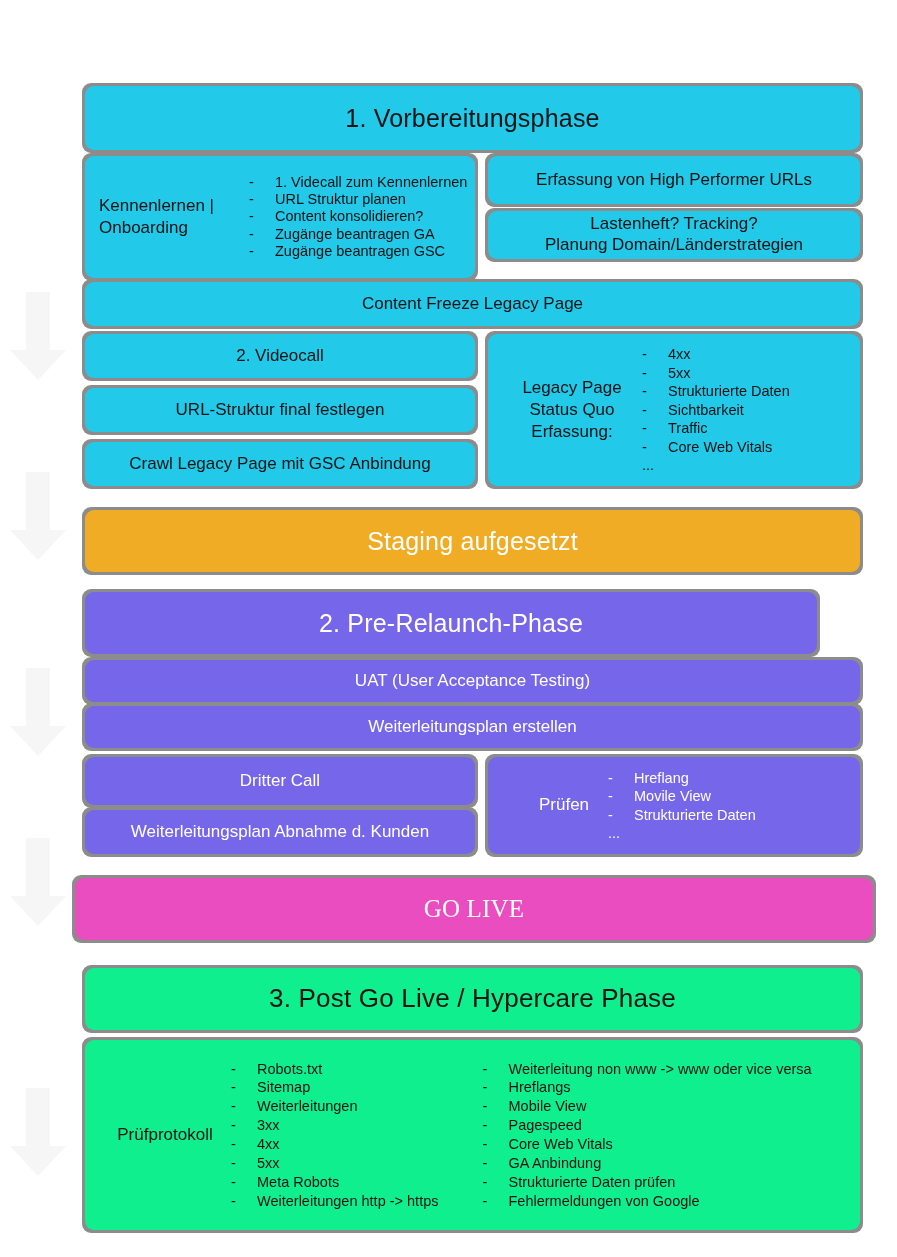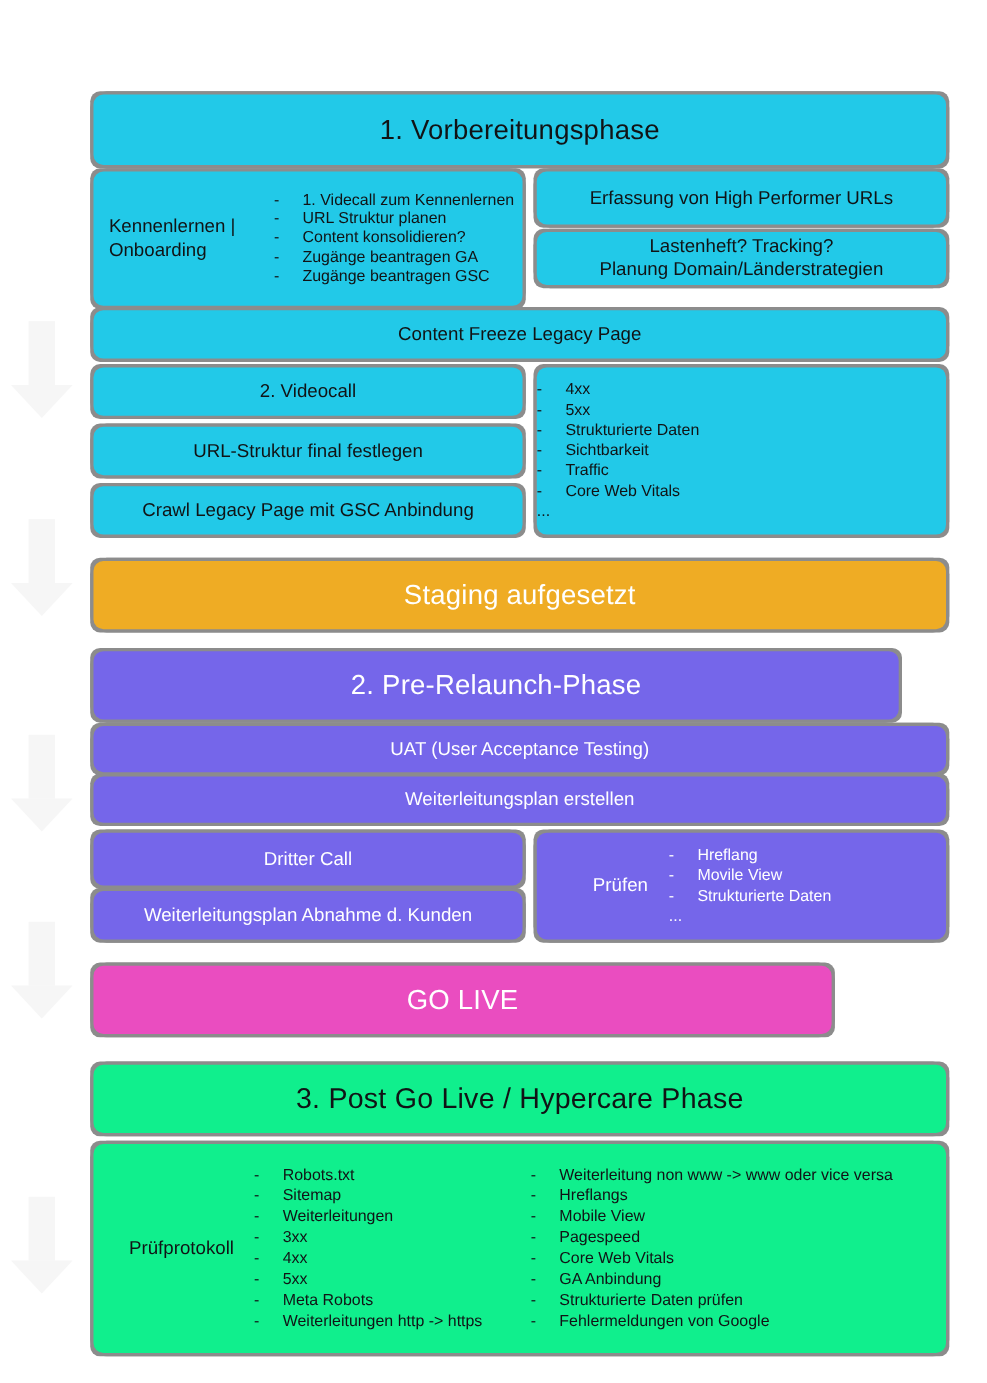--- a/index.html
+++ b/index.html
@@ -165,20 +165,25 @@
 
   <div class="blk cyan row-label" style="left:85px; top:442px; width:390px; height:44px;">
     <span>Crawl Legacy Page mit GSC Anbindung</span>
   </div>
 
   <div class="blk cyan row-label" style="left:85px; top:388px; width:390px; height:44px;">
     <span>URL-Struktur final festlegen</span>
   </div>
 
   <div class="blk cyan splitbox" style="left:488px; top:334px; width:372px; height:152px;">
+    <div class="cap center" style="width:140px;">
+      <span style="white-space:pre-line;">Legacy Page
+Status Quo
+Erfassung:</span>
+    </div>
     <ul class="bul" style="line-height:1.28;">
       <li><span class="dash">-</span><span>4xx</span></li>
       <li><span class="dash">-</span><span>5xx</span></li>
       <li><span class="dash">-</span><span>Strukturierte Daten</span></li>
       <li><span class="dash">-</span><span>Sichtbarkeit</span></li>
       <li><span class="dash">-</span><span>Traffic</span></li>
       <li><span class="dash">-</span><span>Core Web Vitals</span></li>
       <li class="ell">...</li>
     </ul>
   </div>
@@ -212,21 +217,21 @@
       <span>Prüfen</span>
     </div>
     <ul class="bul" style="line-height:1.26;">
       <li><span class="dash">-</span><span>Hreflang</span></li>
       <li><span class="dash">-</span><span>Movile View</span></li>
       <li><span class="dash">-</span><span>Strukturierte Daten</span></li>
       <li class="ell">...</li>
     </ul>
   </div>
 
-  <div class="blk pink phase-title" style="left:85px; top:878px; width:671px; height:62px;">
+  <div class="blk pink phase-title" style="left:75px; top:878px; width:798px; height:62px;font-family:Liberation Serif, serif;">
     <span>GO LIVE</span>
   </div>
 
   <div class="blk green phase-title big" style="left:85px; top:968px; width:775px; height:62px;">
     <span>3. Post Go Live / Hypercare Phase</span>
   </div>
 
   <div class="blk green splitbox" style="left:85px; top:1040px; width:775px; height:190px;">
     <div class="cap center" style="width:132px;">
       <span>Prüfprotokoll</span>

